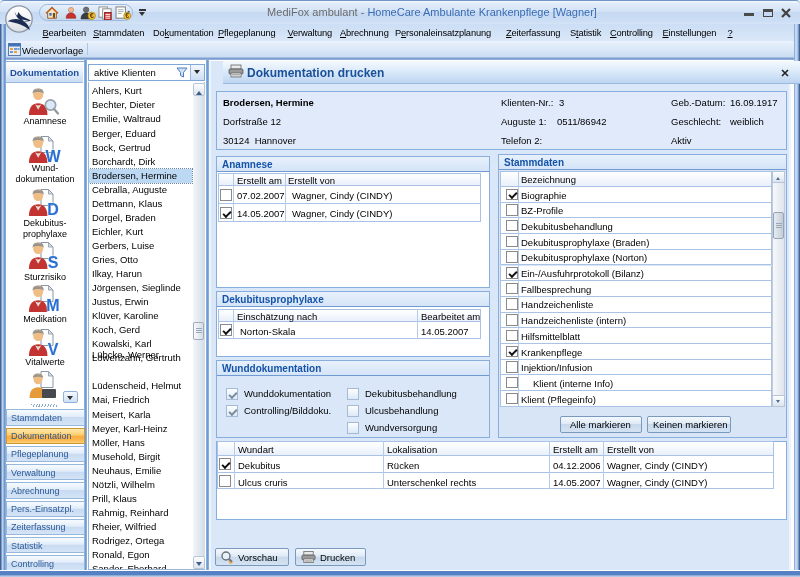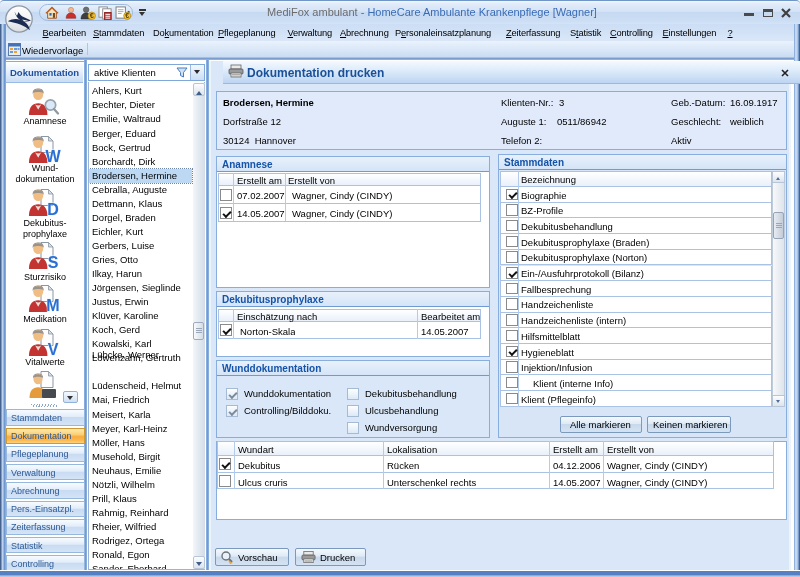--- a/index.html
+++ b/index.html
@@ -453,21 +453,21 @@
 <div class="cb " style="left:506px;top:298.4px"></div>
 <div class="tcell" style="left:521px;top:299.4px">Handzeichenliste</div>
 <div class="trow" style="left:500px;top:312.6px;width:272px;height:15.7px"></div>
 <div class="cb " style="left:506px;top:314.1px"></div>
 <div class="tcell" style="left:521px;top:315.1px">Handzeichenliste (intern)</div>
 <div class="trow" style="left:500px;top:328.3px;width:272px;height:15.7px"></div>
 <div class="cb " style="left:506px;top:329.8px"></div>
 <div class="tcell" style="left:521px;top:330.8px">Hilfsmittelblatt</div>
 <div class="trow" style="left:500px;top:344.0px;width:272px;height:15.7px"></div>
 <div class="cb ck" style="left:506px;top:345.5px"></div>
-<div class="tcell" style="left:521px;top:346.5px">Hygieneblatt</div>
+<div class="tcell" style="left:521px;top:346.5px">Krankenpflege</div>
 <div class="trow" style="left:500px;top:359.7px;width:272px;height:15.7px"></div>
 <div class="cb " style="left:506px;top:361.2px"></div>
 <div class="tcell" style="left:521px;top:362.2px">Injektion/Infusion</div>
 <div class="trow" style="left:500px;top:375.4px;width:272px;height:15.7px"></div>
 <div class="cb " style="left:506px;top:376.9px"></div>
 <div class="tcell" style="left:533px;top:377.9px">Klient (interne Info)</div>
 <div class="trow" style="left:500px;top:391.1px;width:272px;height:15.7px"></div>
 <div class="cb " style="left:506px;top:392.6px"></div>
 <div class="tcell" style="left:521px;top:393.6px">Klient (Pflegeinfo)</div>
 <div class="vline" style="left:518px;top:171px;height:236px"></div>

